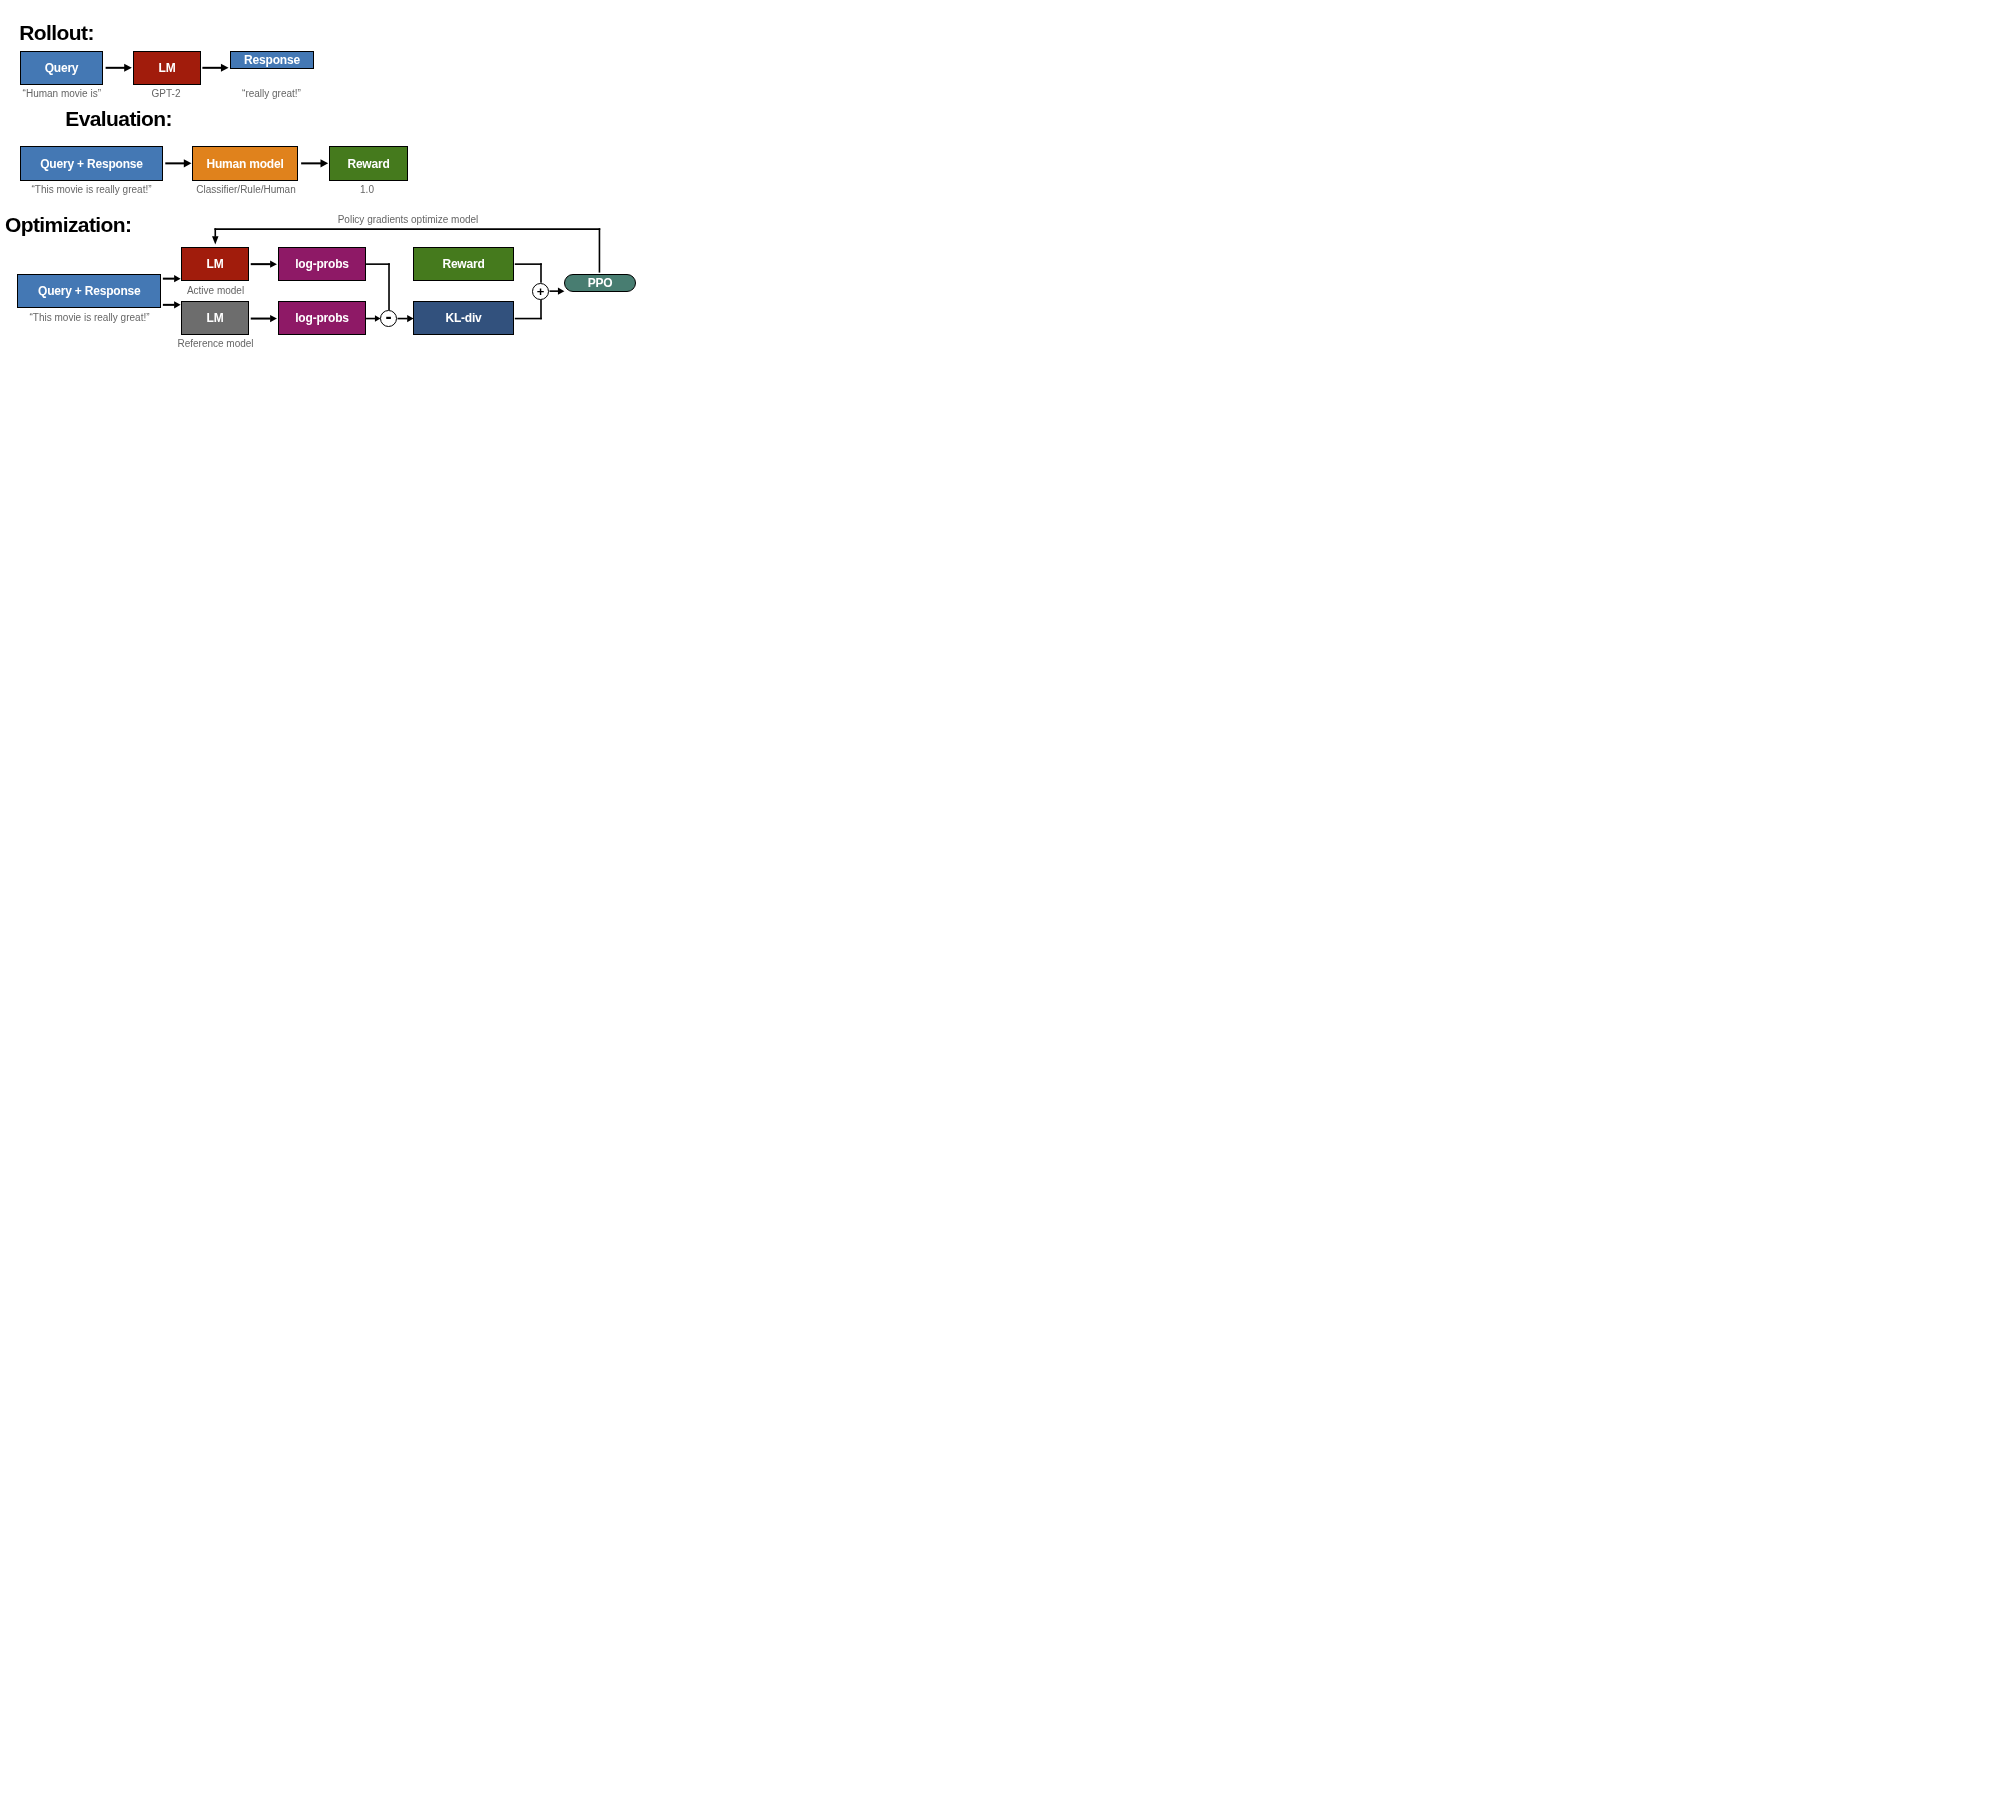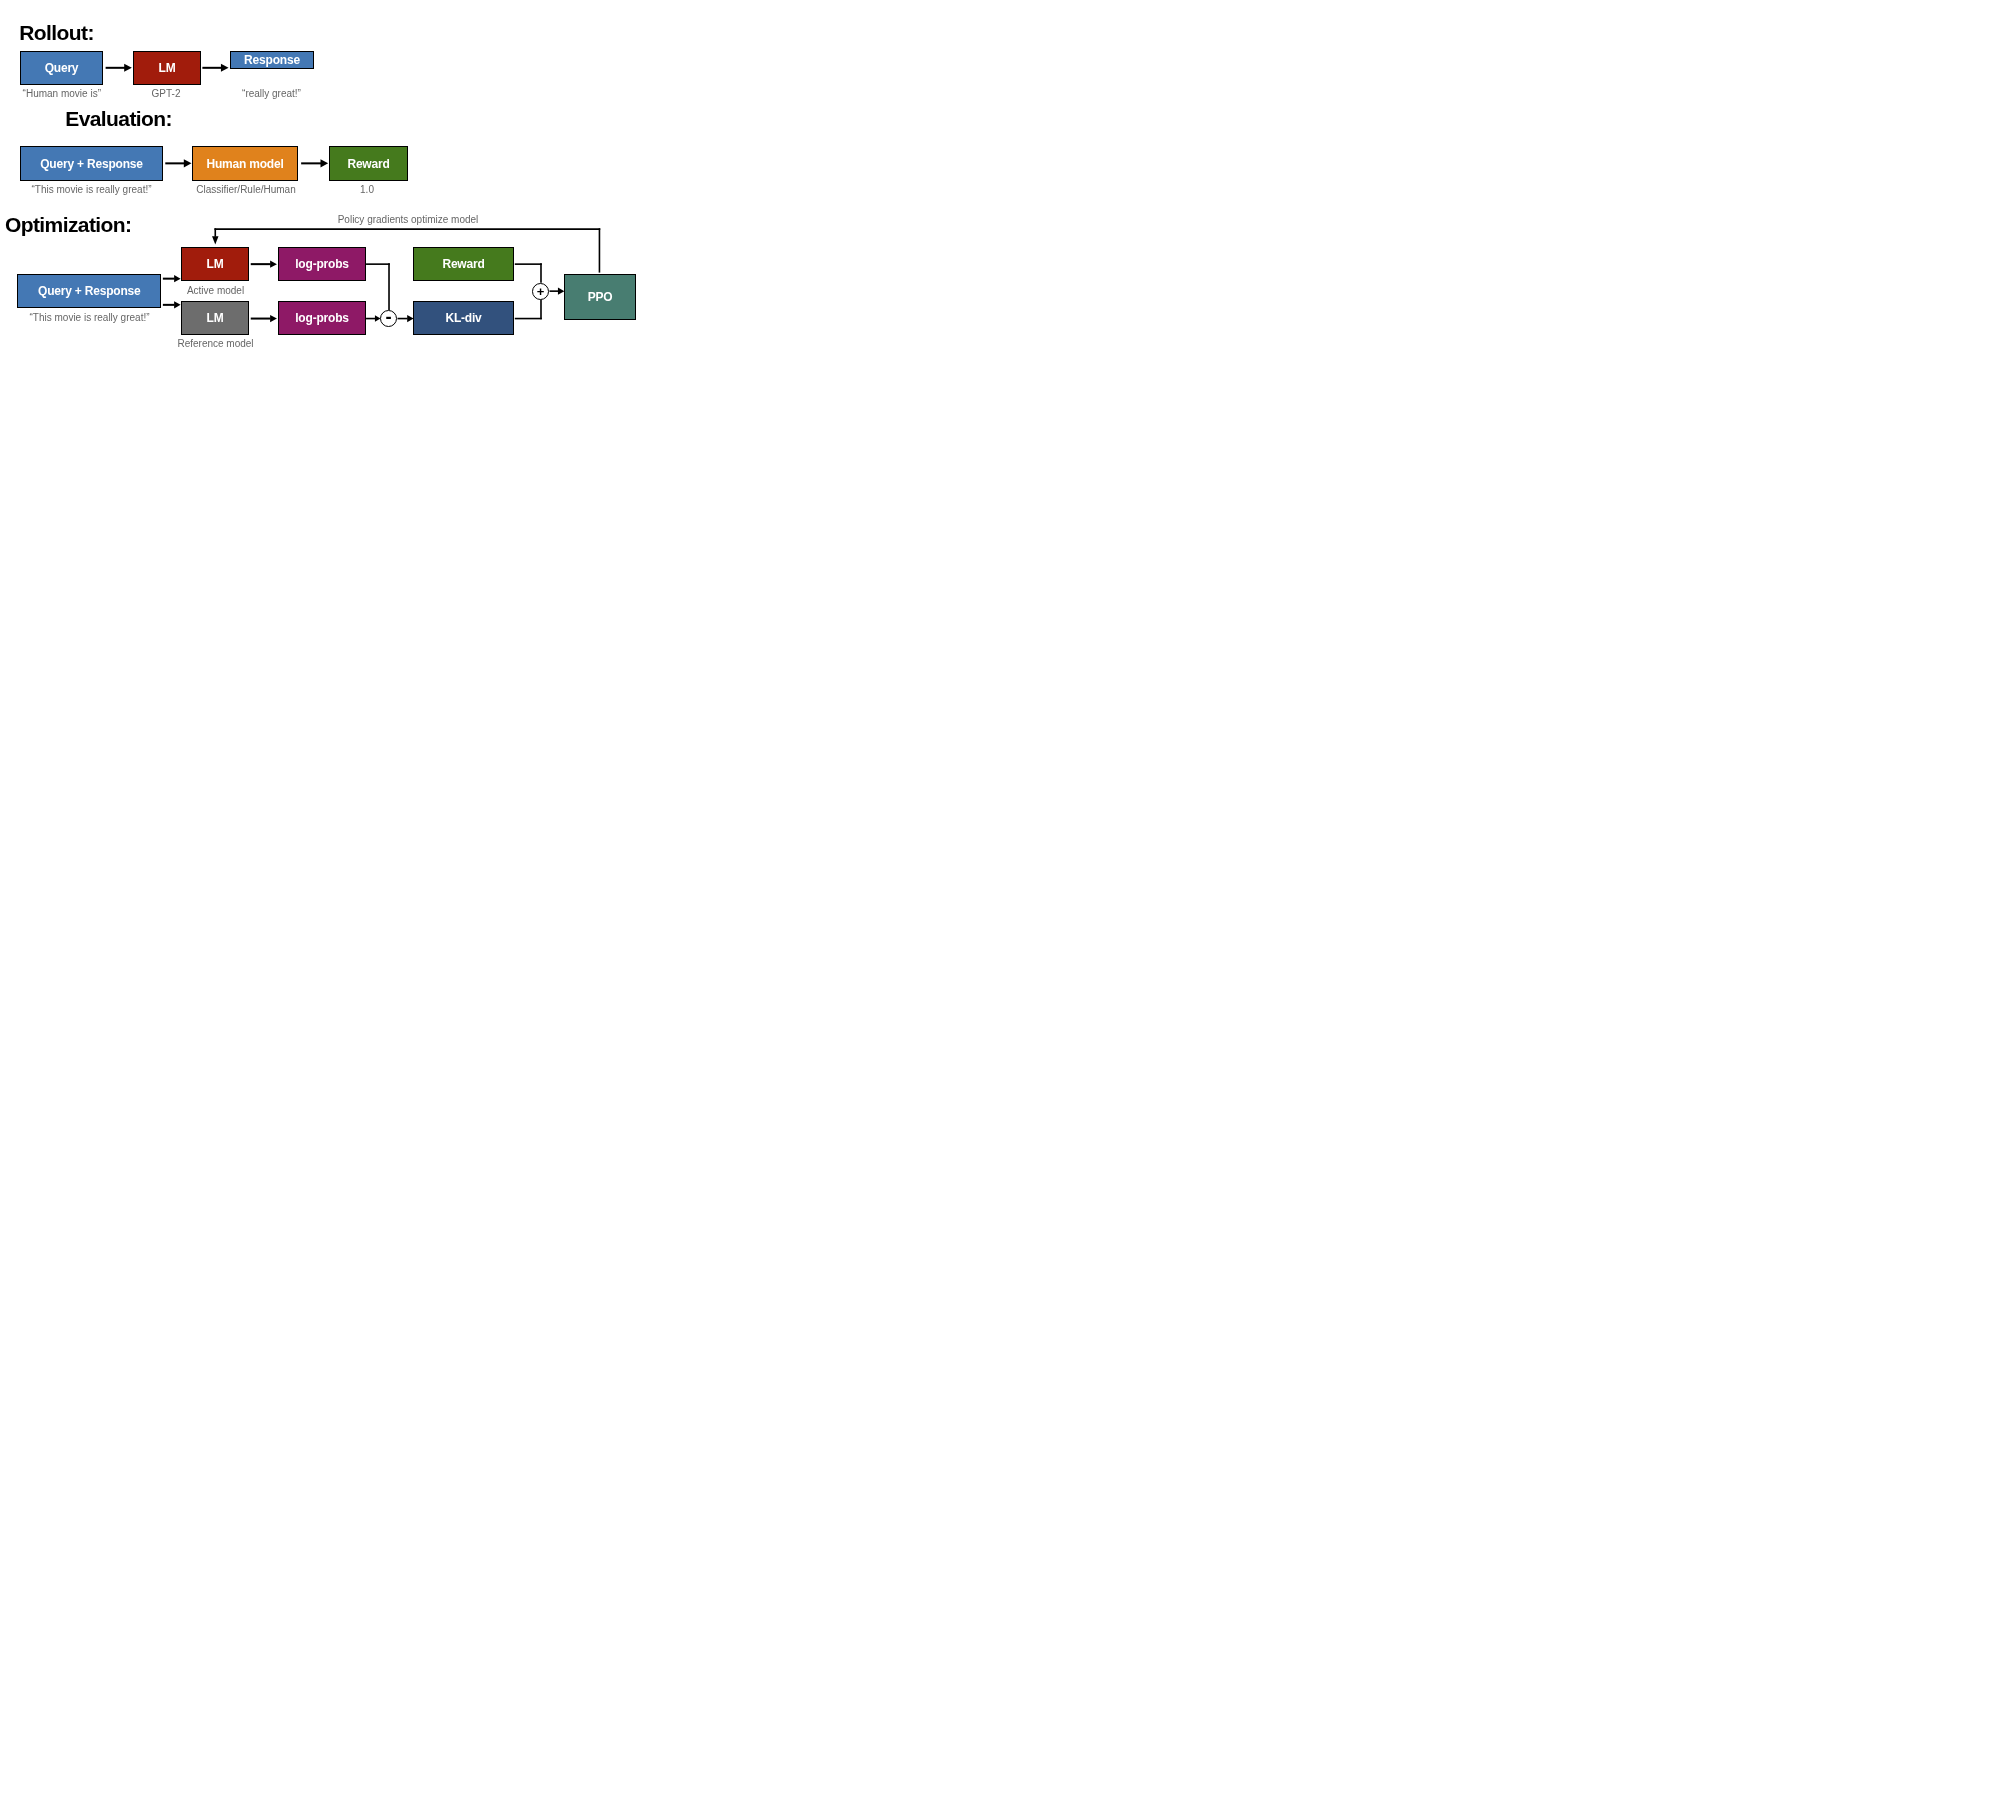--- a/index.html
+++ b/index.html
@@ -155,18 +155,18 @@
     <span>KL-div</span>
   </div>
 
   <div class="op" style="left:380px; top:310px;">
     <span class="op-minus">-</span>
   </div>
   <div class="op" style="left:532px; top:283px;">
     <span class="op-plus">+</span>
   </div>
 
-  <div class="box c-teal" style="left:564px; top:274px; width:72px; height:46px;">
+  <div class="box c-teal" style="left:564px; top:274px; width:72px; height:18px;border-radius:15px;">
     <span>PPO</span>
   </div>
 
 </div>
 
 
 </body></html>

